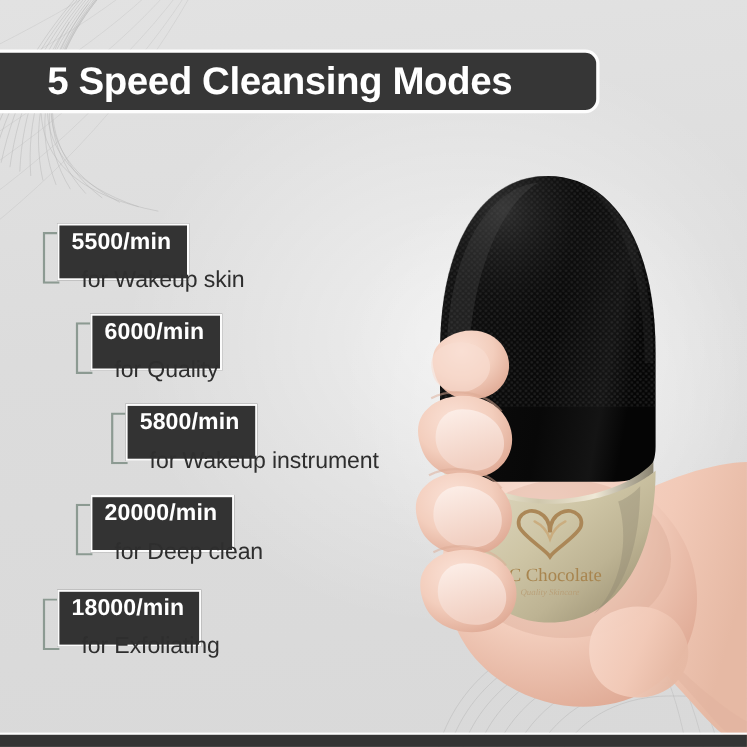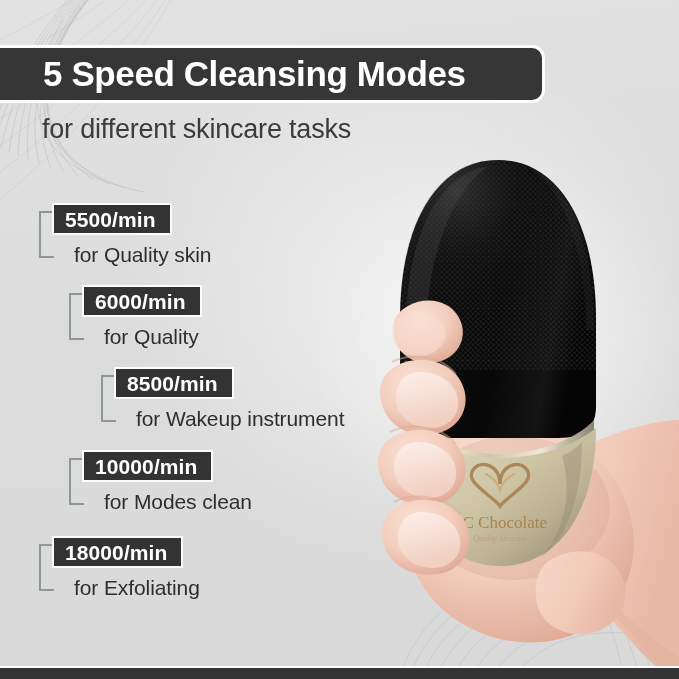--- a/index.html
+++ b/index.html
@@ -103,21 +103,21 @@
   .badge {
     position: absolute;
     left: 19px;
     top: 0;
     background: #333333;
     border: 2.5px solid #fcfcfc;
     color: #ffffff;
     font-size: 21px;
     font-weight: bold;
     letter-spacing: 0.1px;
-    padding: 3px 14px 0 11px;
+    padding: 3px 14px 20px 11px;
     line-height: 1.18;
     box-sizing: border-box;
   }
   .mode-label {
     position: absolute;
     left: 41px;
     top: 40px;
     font-size: 21px;
     color: #2e2e2e;
     letter-spacing: -0.1px;
@@ -303,60 +303,59 @@
         <path d="M94 382 C114 372 146 376 160 394" fill="none" stroke="#dca994" stroke-width="2" opacity="0.5"></path>
       </g>
 
       <path d="M258 436 C286 424 316 436 324 462 C332 488 312 512 284 514 C258 516 238 500 236 478 C234 456 242 442 258 436 Z" fill="url(#skinShadeB)" opacity="0.95"></path>
     </svg>
   </div>
 
   <div class="title-bar">
     <span class="title-text">5 Speed Cleansing Modes</span>
   </div>
-  <div class="subtitle">for different skincare tasks</div>
 
   <div class="mode" style="left:33px; top:203px;">
     <span class="connector">
       <svg viewBox="0 0 22 47" width="22" height="47">
         <path d="M21 1 L7 1 L7 46 L21 46" fill="none" stroke="#8c9a92" stroke-width="2"></path>
       </svg>
     </span>
     <span class="badge">5500/min</span>
-    <span class="mode-label">for Quality skin</span>
+    <span class="mode-label">for Wakeup skin</span>
   </div>
 
   <div class="mode" style="left:63px; top:285px;">
     <span class="connector">
       <svg viewBox="0 0 22 47" width="22" height="47">
         <path d="M21 1 L7 1 L7 46 L21 46" fill="none" stroke="#8c9a92" stroke-width="2"></path>
       </svg>
     </span>
     <span class="badge">6000/min</span>
     <span class="mode-label">for Quality</span>
   </div>
 
   <div class="mode" style="left:95px; top:367px;">
     <span class="connector">
       <svg viewBox="0 0 22 47" width="22" height="47">
         <path d="M21 1 L7 1 L7 46 L21 46" fill="none" stroke="#8c9a92" stroke-width="2"></path>
       </svg>
     </span>
-    <span class="badge">8500/min</span>
+    <span class="badge">5800/min</span>
     <span class="mode-label">for Wakeup instrument</span>
   </div>
 
   <div class="mode" style="left:63px; top:450px;">
     <span class="connector">
       <svg viewBox="0 0 22 47" width="22" height="47">
         <path d="M21 1 L7 1 L7 46 L21 46" fill="none" stroke="#8c9a92" stroke-width="2"></path>
       </svg>
     </span>
-    <span class="badge">10000/min</span>
-    <span class="mode-label">for Modes clean</span>
+    <span class="badge">20000/min</span>
+    <span class="mode-label">for Deep clean</span>
   </div>
 
   <div class="mode" style="left:33px; top:536px;">
     <span class="connector">
       <svg viewBox="0 0 22 47" width="22" height="47">
         <path d="M21 1 L7 1 L7 46 L21 46" fill="none" stroke="#8c9a92" stroke-width="2"></path>
       </svg>
     </span>
     <span class="badge">18000/min</span>
     <span class="mode-label">for Exfoliating</span>

